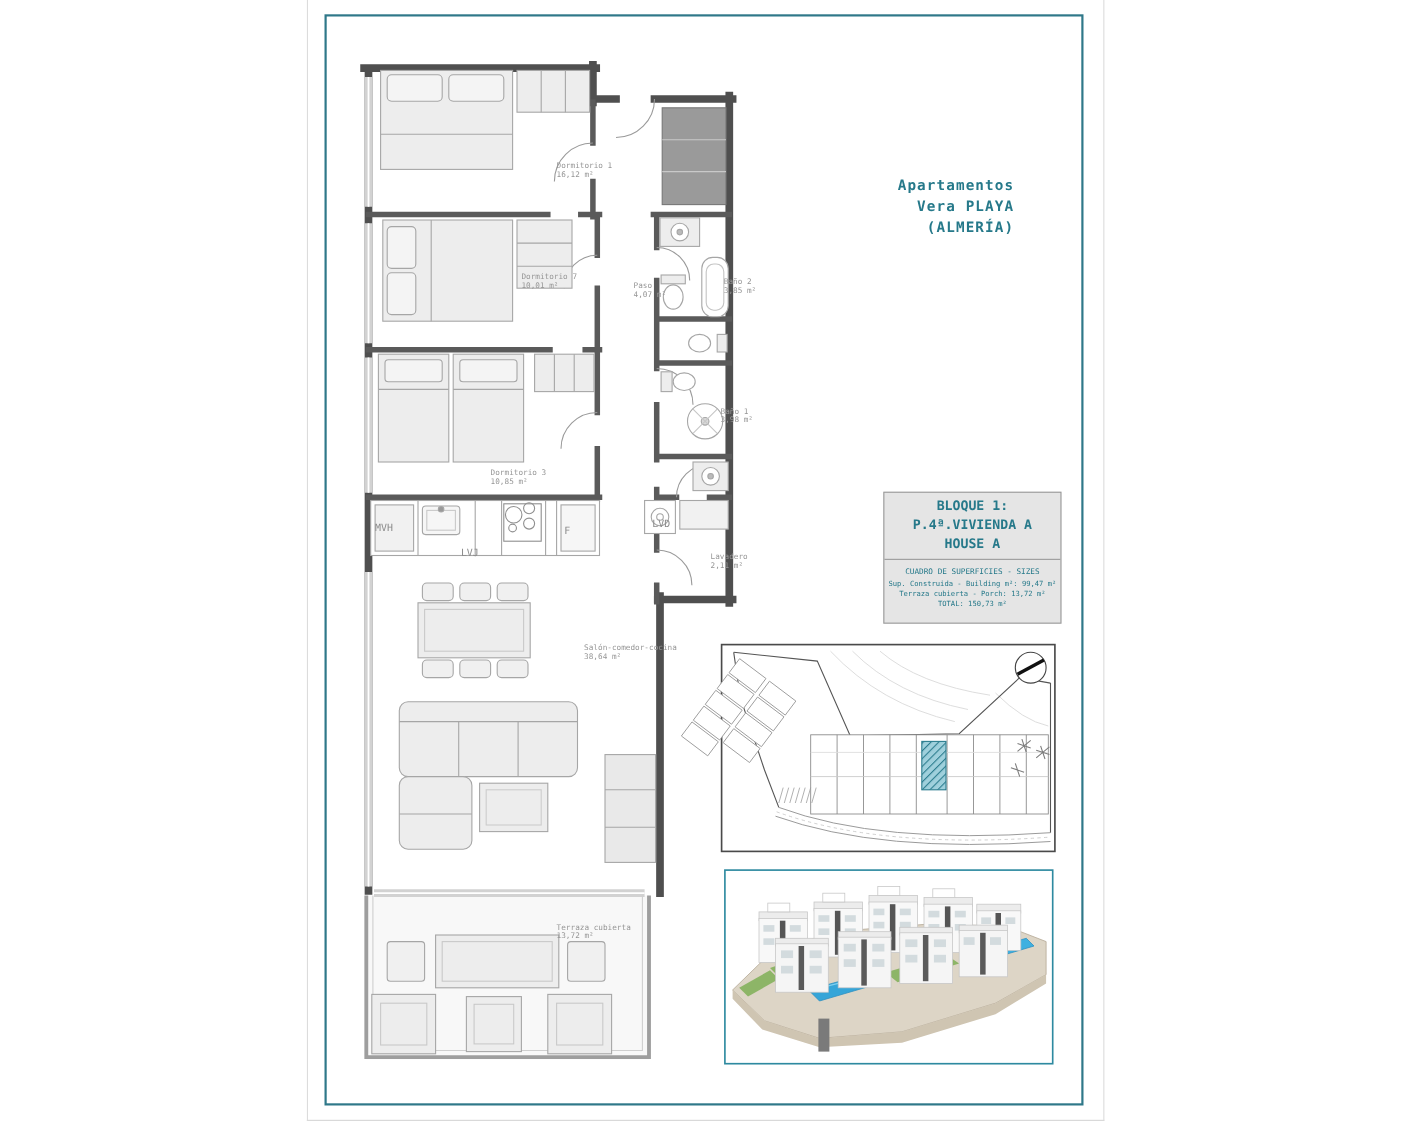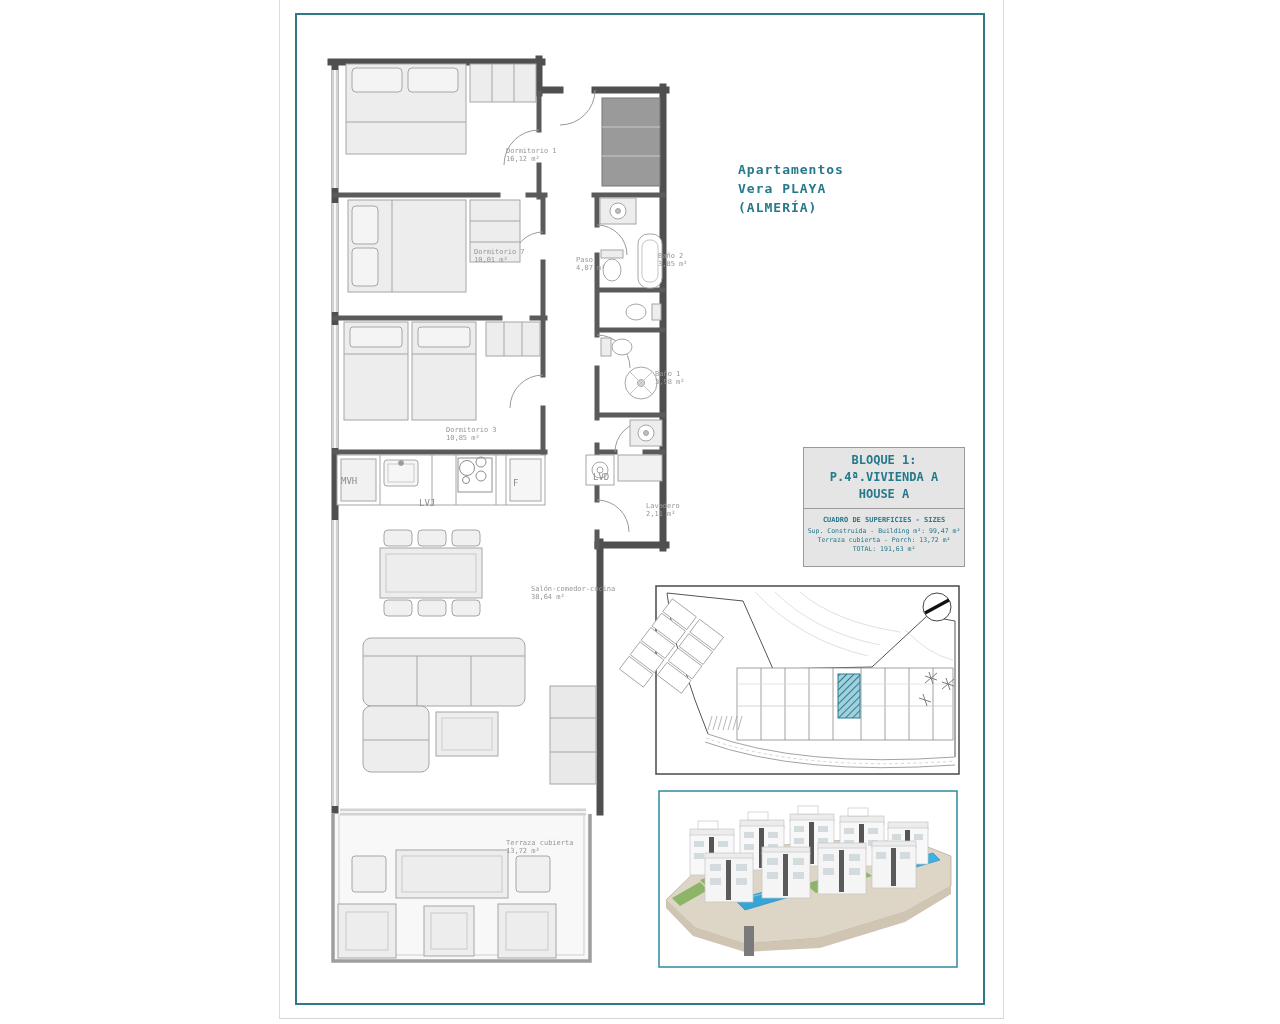--- a/index.html
+++ b/index.html
@@ -1,27 +1,27 @@
 <!DOCTYPE html>
 <html><head>
 <meta charset="utf-8">
 <style>
   html,body{margin:0;padding:0;background:#ffffff;width:1280px;height:1024px;overflow:hidden;}
   .sheet{position:absolute;left:279px;top:0;width:723px;height:1018px;background:#fff;
          border-left:1px solid #dcdcdc;border-right:1px solid #dcdcdc;border-bottom:1px solid #d5d5d5;}
   .teal-frame{position:absolute;left:15px;top:13px;width:686px;height:988px;border:2px solid #2f7889;}
   .plan-svg{position:absolute;left:0;top:0;}
-  .brand{position:absolute;left:458px;top:160px;width:184px;text-align:left;color:#26798a;
+  .brand{position:absolute;left:458px;top:160px;width:184px;text-align:right;color:#26798a;
          font:bold 13px/19px "DejaVu Sans Mono",monospace;letter-spacing:1px;}
   .info-box{position:absolute;left:523px;top:447px;width:160px;border:1px solid #9a9a9a;background:#e5e5e5;}
   .info-head{padding:4px 0 5px;border-bottom:1px solid #9a9a9a;text-align:center;color:#26798a;
              font:bold 12px/17px "DejaVu Sans Mono",monospace;}
   .info-body{padding:7px 2px 12px;text-align:center;color:#26798a;
              font:6.5px/9px "DejaVu Sans Mono",monospace;}
-  .info-body .sizes-title{font-size:7px;font-weight:bold;margin-bottom:2px;}
+  .info-body .sizes-title{font-size:7px;font-weight:normal;margin-bottom:2px;}
   .rlabel{position:absolute;font:7px/8px "DejaVu Sans Mono",monospace;color:#969696;white-space:nowrap;}
   .rlabel span{display:block;padding-left:48px;}
   .appl{position:absolute;font:9px/10px "DejaVu Sans Mono",monospace;color:#8c8c8c;text-align:right;}
 </style>
 </head>
 <body>
 
 <div class="sheet">
   <div class="teal-frame"></div>
 
@@ -340,21 +340,21 @@
   <div class="info-box">
     <div class="info-head">
       <div>BLOQUE 1:</div>
       <div>P.4ª.VIVIENDA A</div>
       <div>HOUSE A</div>
     </div>
     <div class="info-body">
       <div class="sizes-title">CUADRO DE SUPERFICIES  - SIZES</div>
       <div>Sup. Construida  - Building m²: 99,47 m²</div>
       <div>Terraza cubierta  - Porch: 13,72 m²</div>
-      <div>TOTAL: 191,63 m²</div>
+      <div>TOTAL: 150,73 m²</div>
     </div>
   </div>
 
   <div class="rlabel" style="left:178px;top:147px">
     <span>Dormitorio 1</span>
     <span class="area">16,12 m²</span>
   </div>
   <div class="rlabel" style="left:146px;top:248px">
     <span>Dormitorio 7</span>
     <span class="area">10,01 m²</span>

